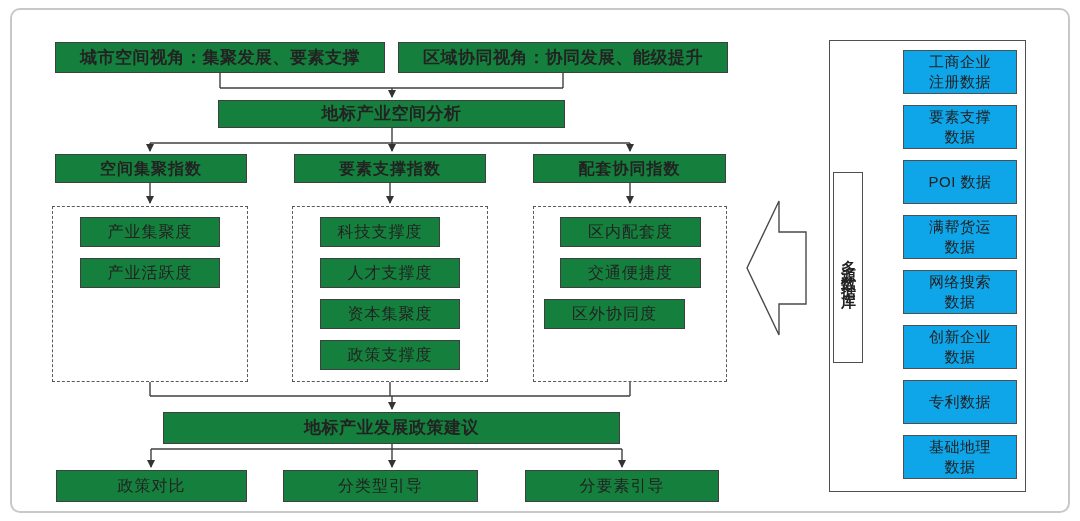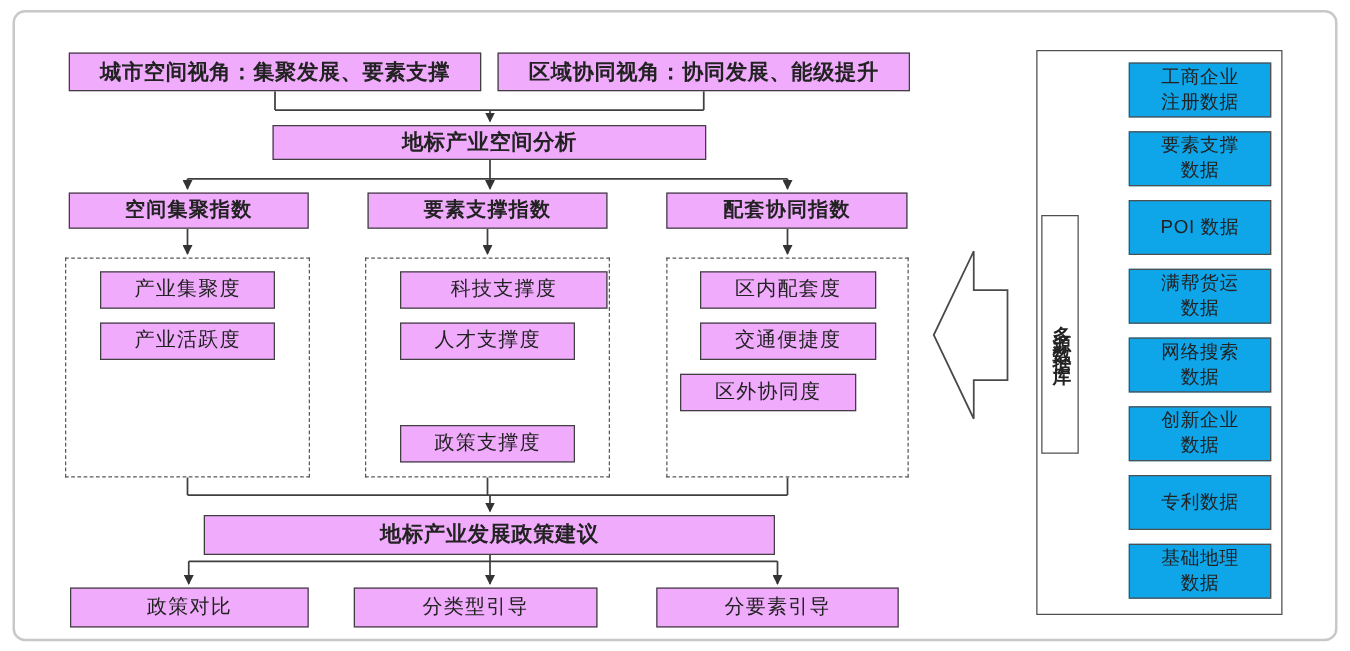--- a/index.html
+++ b/index.html
@@ -14,21 +14,21 @@
   .frame{
     position:absolute;
     left:10px;top:8px;width:1056px;height:501px;
     border:2px solid #c8c8c8;
     border-radius:10px;
   }
   .connectors{position:absolute;left:0;top:0;width:1080px;height:521px;}
   .box{
     position:absolute;
     box-sizing:border-box;
-    background:#f0abfc;
+    background:#15803d;
     border:1.5px solid #3f3f3f;
     display:flex;align-items:center;justify-content:center;
     text-align:center;
     line-height:1.25;
   }
   .box.lg{font-size:17px;font-weight:600;letter-spacing:0.5px;}
   .box.md{font-size:16px;font-weight:600;letter-spacing:1px;}
   .box.sm{font-size:16px;font-weight:400;letter-spacing:1px;}
   .dashed{
     position:absolute;
@@ -142,22 +142,23 @@
   <div class="box md" style="left:294px;top:154px;width:192px;height:29px;">要素支撑指数</div>
   <div class="box md" style="left:533px;top:154px;width:193px;height:29px;">配套协同指数</div>
 
   <div class="dashed" style="left:52px;top:206px;width:196px;height:176px;"></div>
   <div class="dashed" style="left:292px;top:206px;width:196px;height:176px;"></div>
   <div class="dashed" style="left:533px;top:206px;width:194px;height:176px;"></div>
 
   <div class="box sm" style="left:80px;top:217px;width:140px;height:30px;">产业集聚度</div>
   <div class="box sm" style="left:80px;top:258px;width:140px;height:30px;">产业活跃度</div>
 
-  <div class="box sm" style="left:320px;top:217px;width:166px;height:30px;">科技支撑度</div>
+  <div class="box sm" style="left:320px;top:217px;width:120px;height:30px;">科技支撑度</div>
   <div class="box sm" style="left:320px;top:258px;width:140px;height:30px;">人才支撑度</div>
+  <div class="box sm" style="left:320px;top:299px;width:140px;height:30px;">资本集聚度</div>
   <div class="box sm" style="left:320px;top:340px;width:140px;height:30px;">政策支撑度</div>
 
   <div class="box sm" style="left:560px;top:258px;width:141px;height:30px;">交通便捷度</div>
   <div class="box sm" style="left:560px;top:217px;width:141px;height:30px;">区内配套度</div>
   <div class="box sm" style="left:544px;top:299px;width:141px;height:30px;">区外协同度</div>
 
   <div class="box lg" style="left:163px;top:412px;width:457px;height:32px;">地标产业发展政策建议</div>
 
   <div class="box sm" style="left:56px;top:470px;width:191px;height:32px;">政策对比</div>
   <div class="box sm" style="left:283px;top:470px;width:195px;height:32px;">分类型引导</div>

